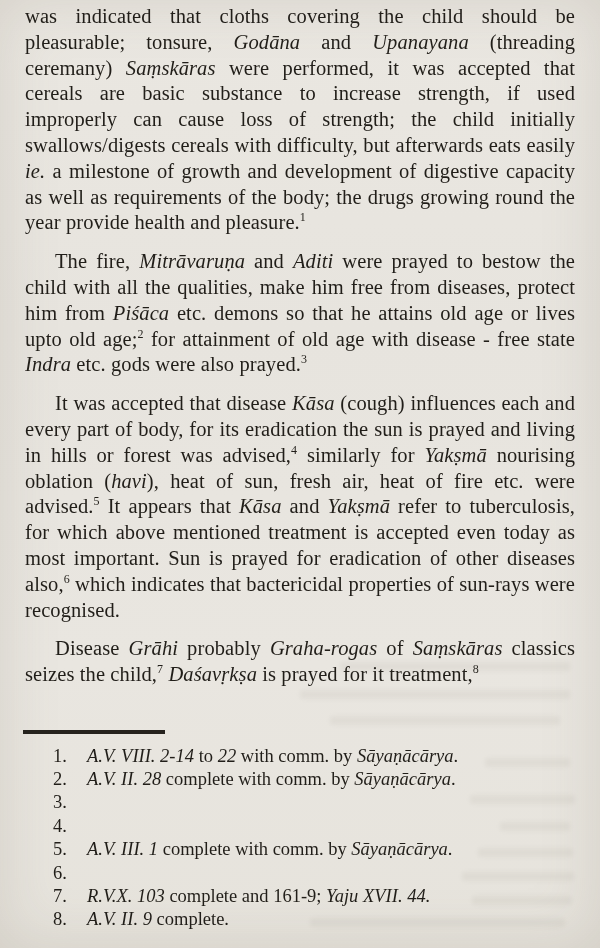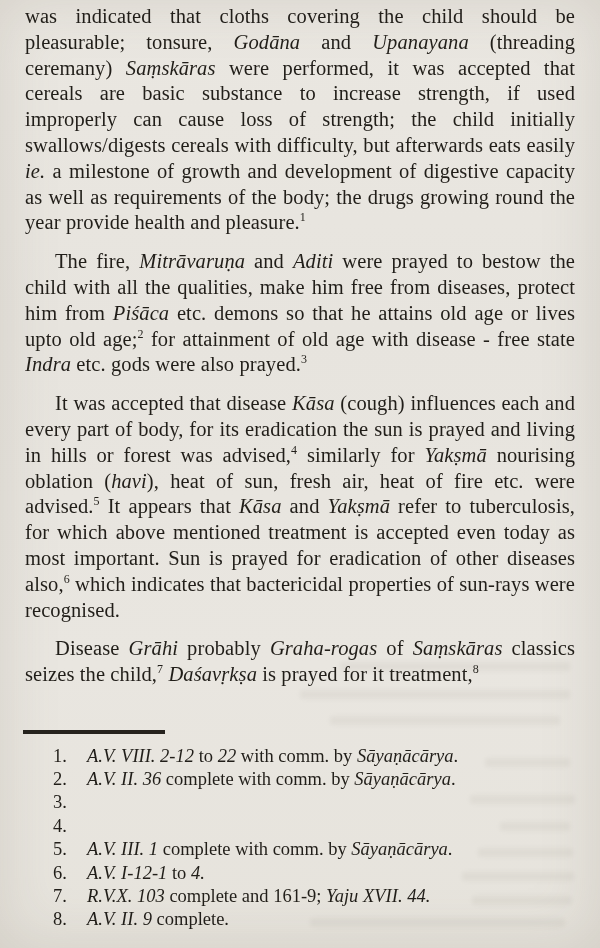--- a/index.html
+++ b/index.html
@@ -83,39 +83,38 @@
     <p class="para indent"><span>The fire, </span><em>Mitrāvaruṇa</em><span> and </span><em>Aditi</em><span> were prayed to bestow the child with all the qualities, make him free from diseases, protect him from </span><em>Piśāca</em><span> etc. demons so that he attains old age or lives upto old age;</span><sup>2</sup><span> for attainment of old age with disease - free state </span><em>Indra</em><span> etc. gods were also prayed.</span><sup>3</sup></p>
     <p class="para indent"><span>It was accepted that disease </span><em>Kāsa</em><span> (cough) influences each and every part of body, for its eradication the sun is prayed and living in hills or forest was advised,</span><sup>4</sup><span> similarly for </span><em>Yakṣmā</em><span> nourising oblation (</span><em>havi</em><span>), heat of sun, fresh air, heat of fire etc. were advised.</span><sup>5</sup><span> It appears that </span><em>Kāsa</em><span> and </span><em>Yakṣmā</em><span> refer to tuberculosis, for which above mentioned treatment is accepted even today as most important. Sun is prayed for eradication of other diseases also,</span><sup>6</sup><span> which indicates that bactericidal properties of sun-rays were recognised.</span></p>
     <p class="para indent"><span>Disease </span><em>Grāhi</em><span> probably </span><em>Graha-rogas</em><span> of </span><em>Saṃskāras</em><span> classics seizes the child,</span><sup>7</sup><span> </span><em>Daśavṛkṣa</em><span> is prayed for it treatment,</span><sup>8</sup></p>
   </div>
 
   <div class="fnblock">
     <div class="fnrule"></div>
 
     <div class="fn-row">
       <span class="fn-num">1.</span>
-      <span class="fn-text"><em>A.V. VIII. 2-12</em><span> to </span><em>22</em><span> with comm. by </span><em>Sāyaṇācārya</em><span>.</span></span>
+      <span class="fn-text"><em>A.V. VIII. 2-14</em><span> to </span><em>22</em><span> with comm. by </span><em>Sāyaṇācārya</em><span>.</span></span>
     </div>
     <div class="fn-row">
       <span class="fn-num">2.</span>
-      <span class="fn-text"><em>A.V. II. 36</em><span> complete with comm. by </span><em>Sāyaṇācārya</em><span>.</span></span>
+      <span class="fn-text"><em>A.V. II. 28</em><span> complete with comm. by </span><em>Sāyaṇācārya</em><span>.</span></span>
     </div>
     <div class="fn-row">
       <span class="fn-num">3.</span>
     </div>
     <div class="fn-row">
       <span class="fn-num">4.</span>
     </div>
     <div class="fn-row">
       <span class="fn-num">5.</span>
       <span class="fn-text"><em>A.V. III. 1</em><span> complete with comm. by </span><em>Sāyaṇācārya</em><span>.</span></span>
     </div>
     <div class="fn-row">
       <span class="fn-num">6.</span>
-      <span class="fn-text"><em>A.V. I-12-1</em><span> to </span><em>4.</em></span>
     </div>
     <div class="fn-row">
       <span class="fn-num">7.</span>
       <span class="fn-text"><em>R.V.X. 103</em><span> complete and 161-9; </span><em>Yaju XVII. 44.</em></span>
     </div>
     <div class="fn-row">
       <span class="fn-num">8.</span>
       <span class="fn-text"><em>A.V. II. 9</em><span> complete.</span></span>
     </div>
   </div>

